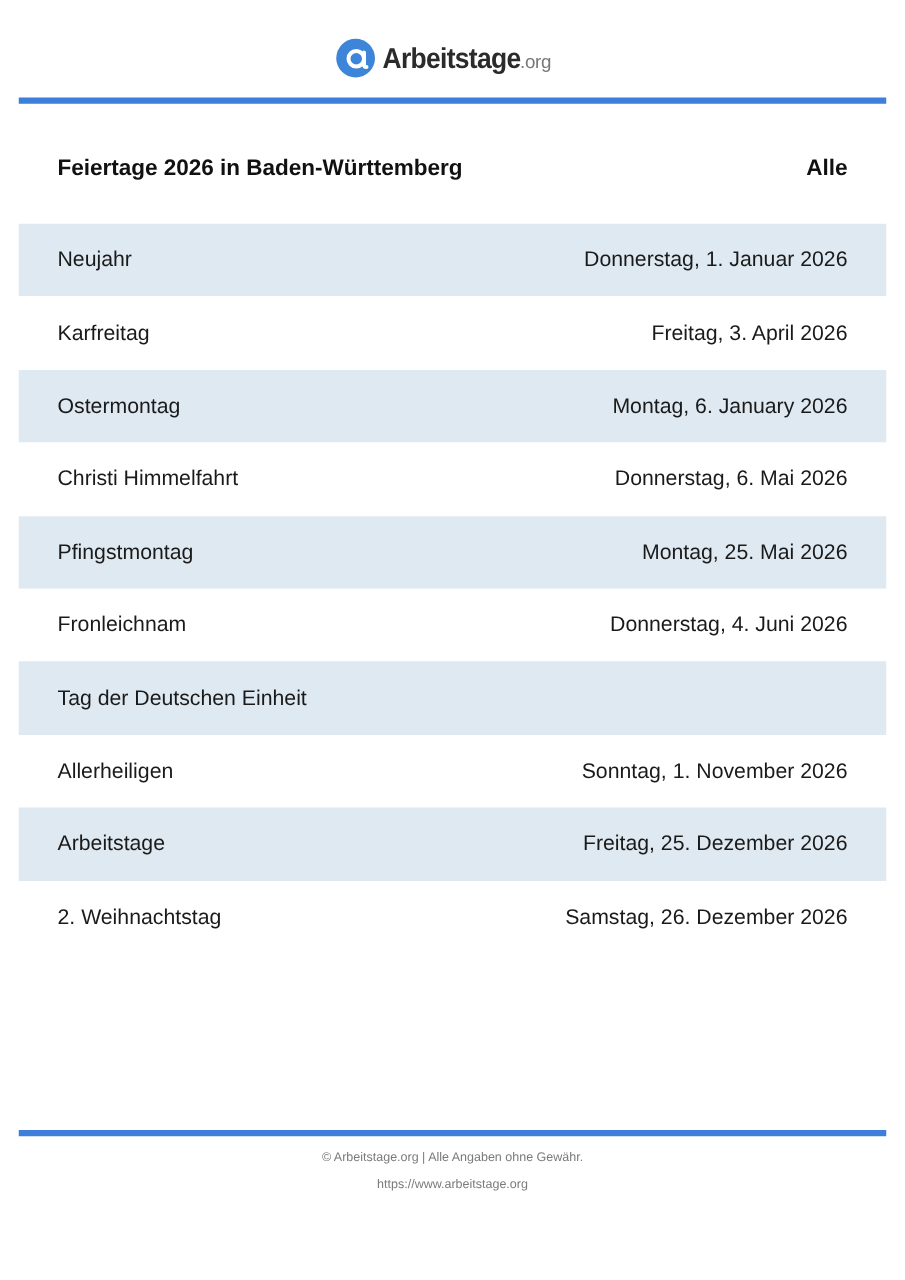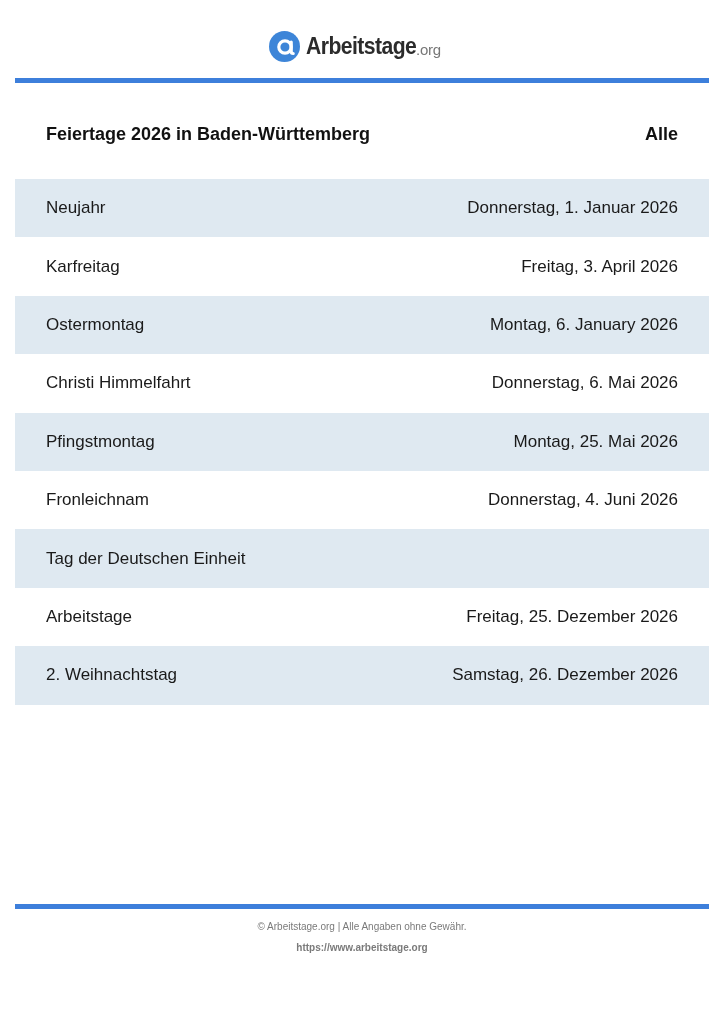--- a/index.html
+++ b/index.html
@@ -45,21 +45,21 @@
       align-items: center; padding: 0 31px; box-sizing: border-box;
       font-size: 17px; color: #1a1a1a;
     }
     .row:nth-child(odd) { background: #dfe9f1; }
     .row:nth-child(even) { background: #ffffff; }
     .footer {
       position: absolute; left: 0; width: 724px; text-align: center;
       color: #7a7a7a; font-size: 10px;
     }
     .footer.line1 { top: 921px; }
-    .footer.line2 { top: 942px; font-weight: bold; }
+    .footer.line2 { top: 942px; }
   </style>
 </head>
 <body>
 
 <div class="logo">
   <div class="logo-inner">
     <div class="logo-icon">
       <svg width="22" height="22" viewBox="0 0 22 22">
         <circle cx="11" cy="11" r="6.2" fill="none" stroke="#ffffff" stroke-width="3.2"></circle>
         <path d="M17.2 6 L17.2 15.5 Q17.2 17.5 19.2 17.5" fill="none" stroke="#ffffff" stroke-width="3.2" stroke-linecap="round"></path>
@@ -99,20 +99,24 @@
     <span>Montag, 25. Mai 2026</span>
   </div>
   <div class="row">
     <span>Fronleichnam</span>
     <span>Donnerstag, 4. Juni 2026</span>
   </div>
   <div class="row">
     <span>Tag der Deutschen Einheit</span>
   </div>
   <div class="row">
+    <span>Allerheiligen</span>
+    <span>Sonntag, 1. November 2026</span>
+  </div>
+  <div class="row">
     <span>Arbeitstage</span>
     <span>Freitag, 25. Dezember 2026</span>
   </div>
   <div class="row">
     <span>2. Weihnachtstag</span>
     <span>Samstag, 26. Dezember 2026</span>
   </div>
 </div>
 
 <div class="bar bottom"></div>

